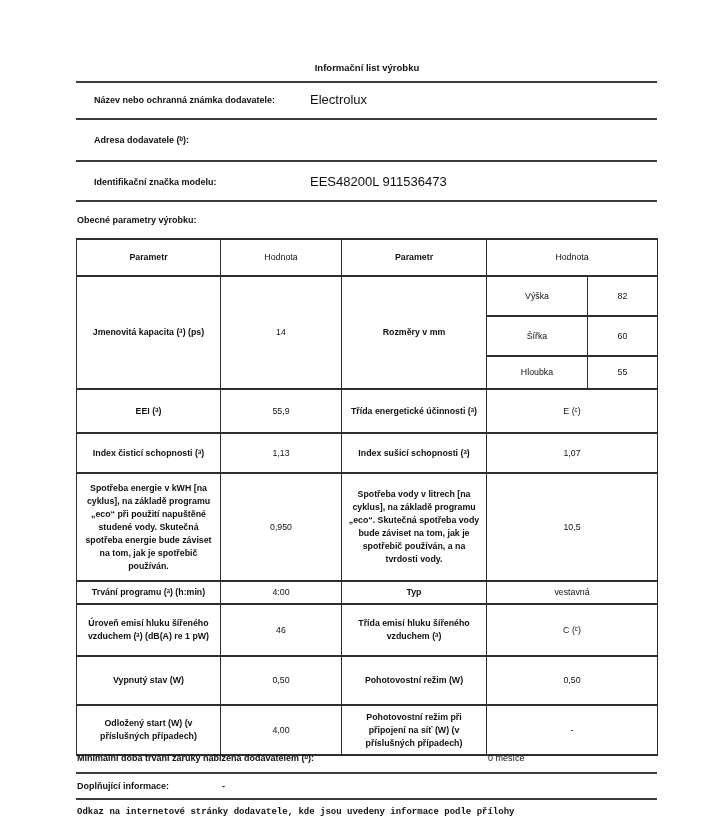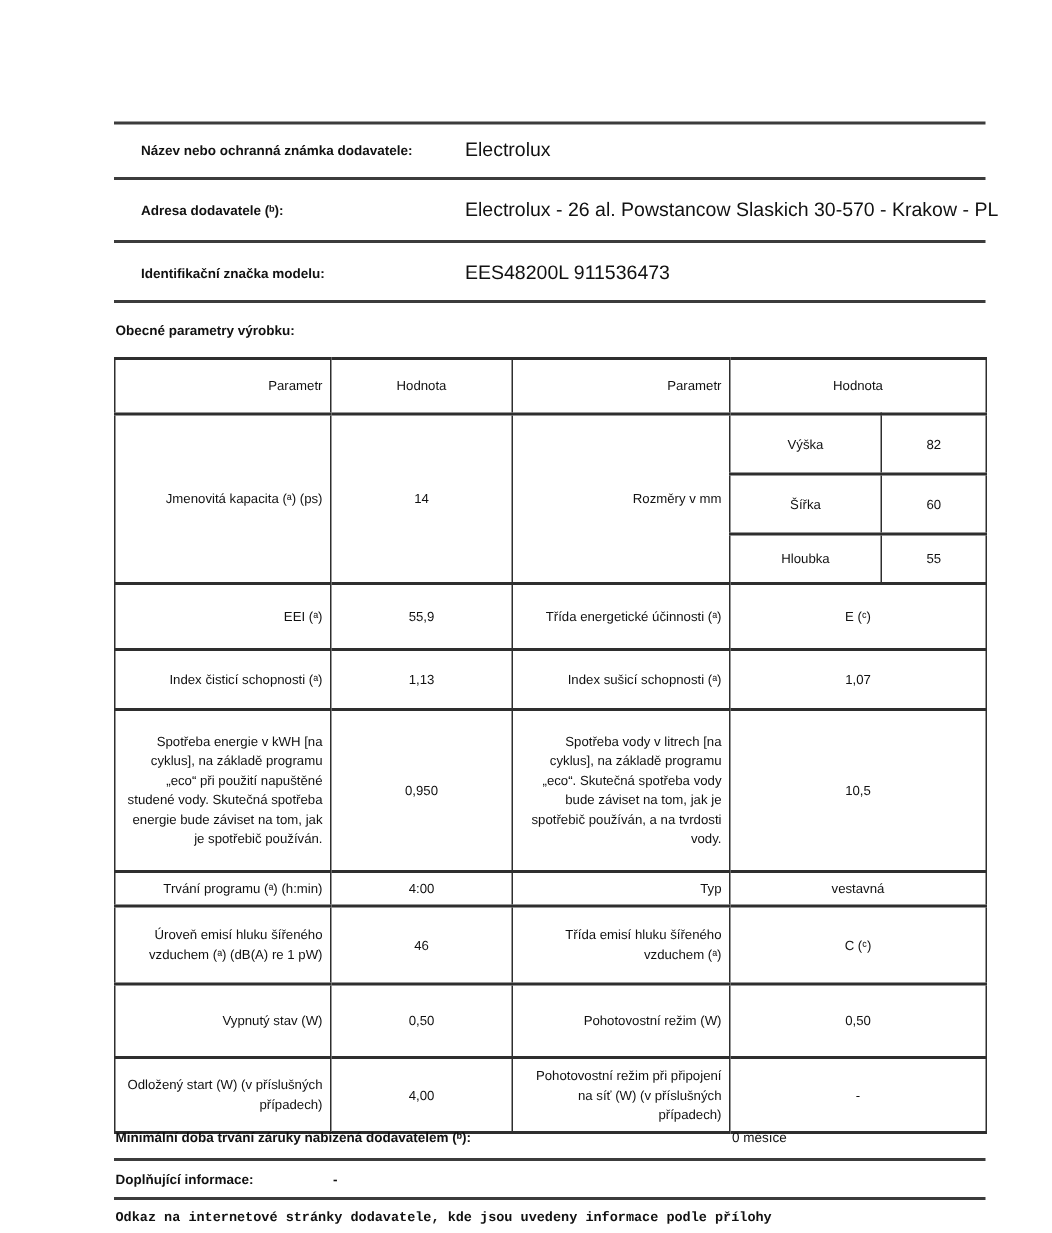--- a/index.html
+++ b/index.html
@@ -17,39 +17,39 @@
   .ptable{
     position:absolute;left:76px;top:238px;width:581px;
     border-collapse:collapse;table-layout:fixed;font-size:8.8px;
   }
   .ptable td{
     border-left:1px solid #2e2e2e;border-right:1px solid #2e2e2e;
     border-top:2px solid #2e2e2e;border-bottom:2px solid #2e2e2e;
     padding:2px 5px;line-height:13px;vertical-align:middle;
     overflow:hidden;
   }
-  .cl{text-align:right;}
+  .cl{text-align:center;font-weight:bold;}
   .cc{text-align:center;}
   .f-label{position:absolute;left:77px;font-weight:700;font-size:9px;line-height:12px;text-align:center;}
   .f-value{position:absolute;font-size:9px;line-height:12px;}
   .website-note{position:absolute;left:77px;top:806px;font-weight:700;font-size:9px;line-height:12px;font-family:Liberation Mono, monospace;}
 </style>
 </head>
 <body>
 
 <div class="page">
 
+  <div class="title">Informační list výrobku</div>
   <div class="hline" style="top:81px"></div>
 
   <div class="hrow-label" style="top:94px">Název nebo ochranná známka dodavatele:</div>
   <div class="hrow-value" style="top:94px">Electrolux</div>
   <div class="hline" style="top:118px"></div>
 
   <div class="hrow-label" style="top:134px">Adresa dodavatele (ᵇ):</div>
-  <div class="hrow-value" style="top:134px">Electrolux - 26 al. Powstancow Slaskich 30-570 - Krakow - PL</div>
   <div class="hline" style="top:160px"></div>
 
   <div class="hrow-label" style="top:176px">Identifikační značka modelu:</div>
   <div class="hrow-value" style="top:176px">EES48200L 911536473</div>
   <div class="hline" style="top:200px"></div>
 
   <div class="section-heading">Obecné parametry výrobku:</div>
 
   <table class="ptable">
     <colgroup>

